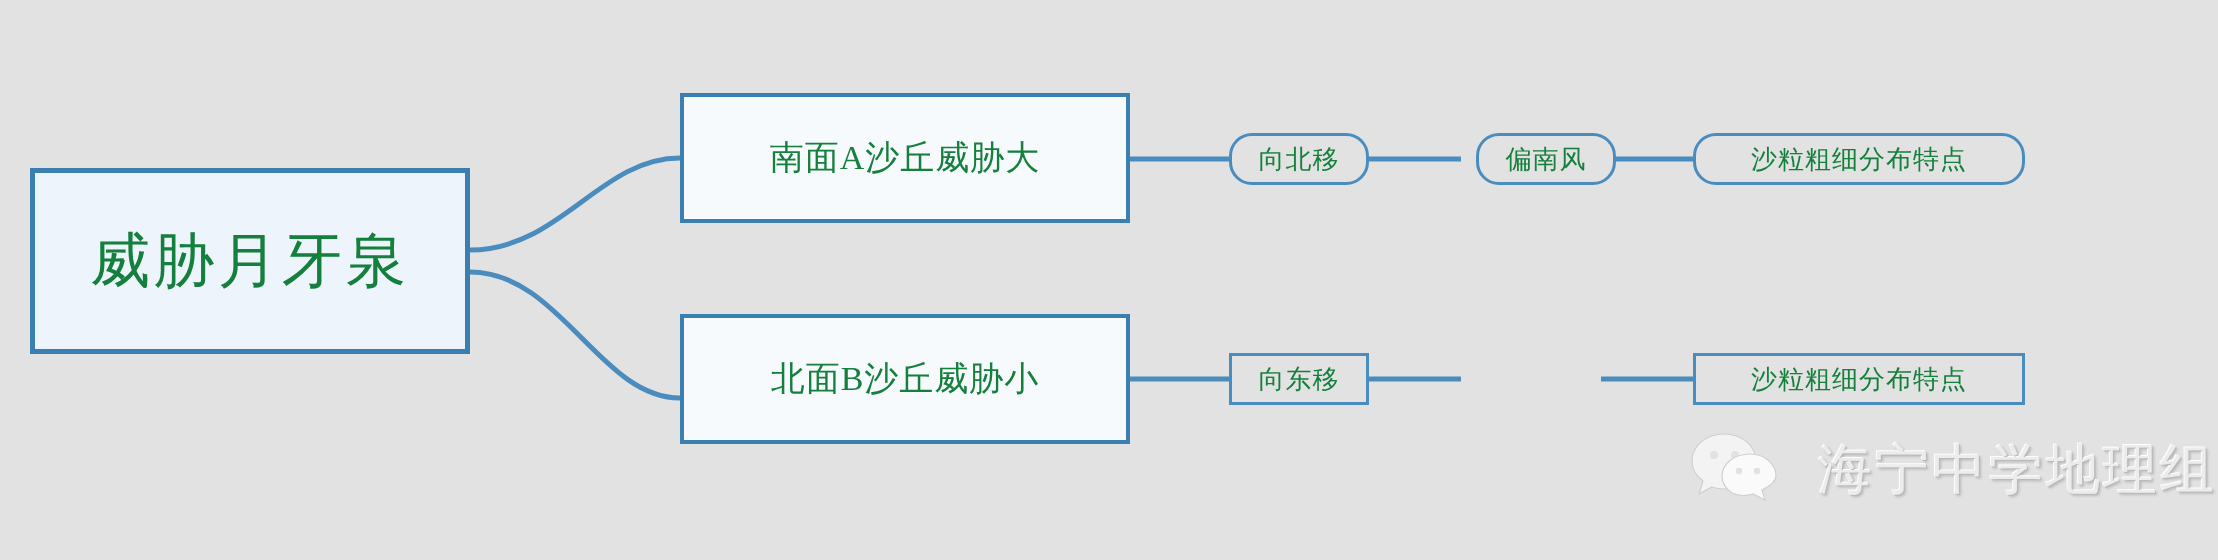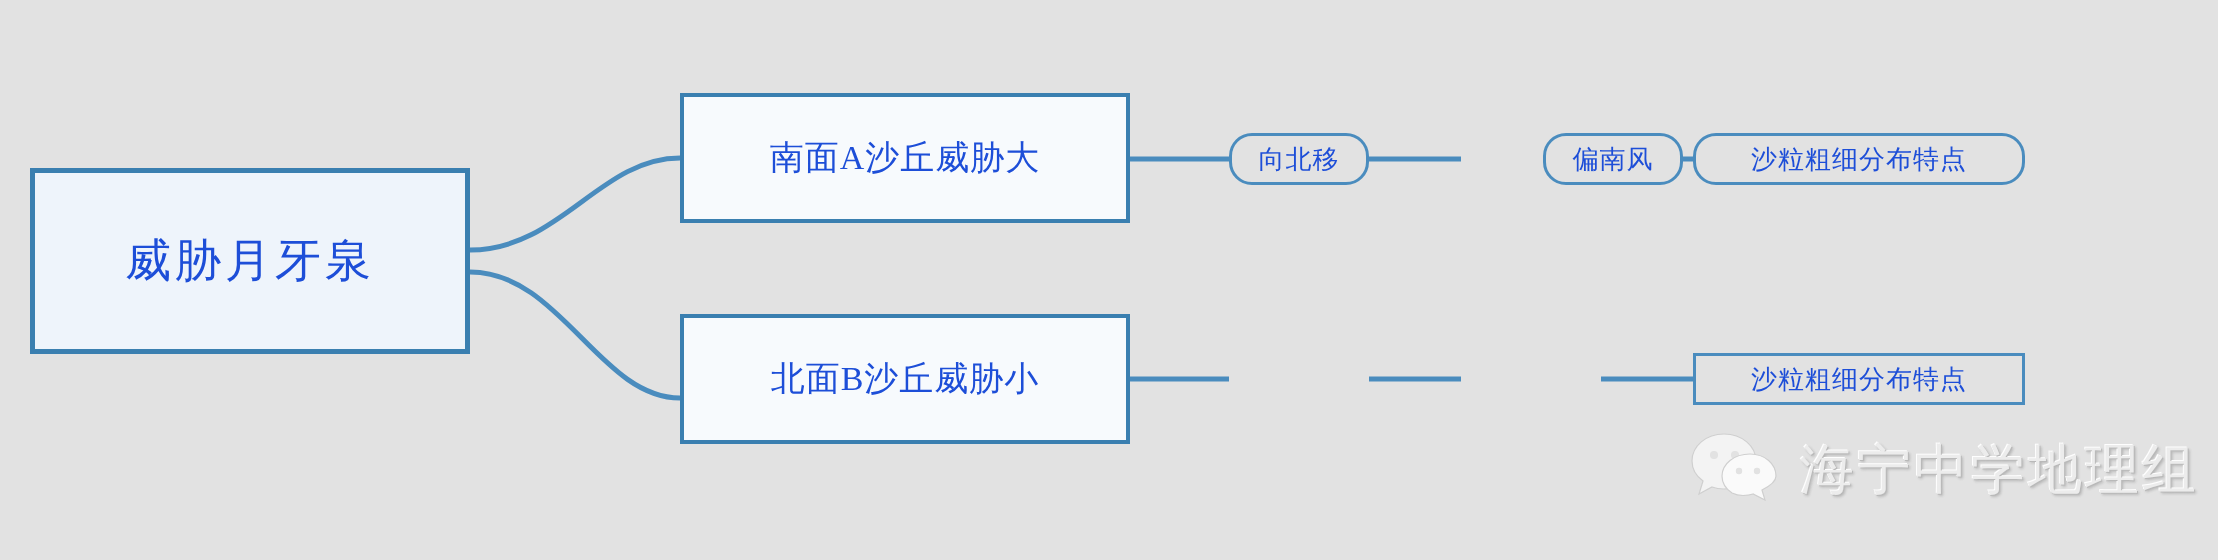--- a/index.html
+++ b/index.html
@@ -28,33 +28,33 @@
     pointer-events: none;
   }
 
   .node {
     position: absolute;
     box-sizing: border-box;
     display: flex;
     align-items: center;
     justify-content: center;
     text-align: center;
-    color: #1d4ed8;
+    color: #15803d;
     white-space: nowrap;
   }
 
   
   .node-root {
     left: 30px;
     top: 168px;
     width: 440px;
     height: 186px;
     border: 5px solid #3a7fb0;
     background: #eef4fb;
-    font-size: 46px;
+    font-size: 60px;
     letter-spacing: 4px;
   }
 
   
   .node-branch {
     left: 680px;
     width: 450px;
     height: 130px;
     border: 4px solid #3a7fb0;
     background: #f7fafd;
@@ -72,31 +72,31 @@
     height: 52px;
     letter-spacing: 1px;
   }
   .node-small.w-short { width: 140px; }
   .node-small.w-wide  { width: 332px; }
 
   .row-top    { top: 133px; border-radius: 23px; }
   .row-bottom { top: 353px; }
 
   .col-a { left: 1229px; }
-  .col-b { left: 1543px; }
+  .col-b { left: 1476px; }
   .col-c { left: 1693px; }
 
   
   .watermark {
     position: absolute;
     left: 1690px;
     top: 430px;
     display: flex;
     align-items: center;
-    gap: 14px;
+    gap: 32px;
     opacity: 0.97;
   }
   .wechat-logo {
     position: relative;
     width: 96px;
     height: 80px;
     flex: none;
   }
   .watermark-text {
     font-size: 54px;
@@ -132,20 +132,21 @@
   <div class="node node-root">威胁月牙泉</div>
 
   <div class="node node-branch top">南面A沙丘威胁大</div>
 
   <div class="node node-branch bottom">北面B沙丘威胁小</div>
 
   <div class="node node-small w-short row-top col-a">向北移</div>
   <div class="node node-small w-short row-top col-b">偏南风</div>
   <div class="node node-small w-wide row-top col-c">沙粒粗细分布特点</div>
 
+  <div class="node node-small w-short row-bottom col-a">向东移</div>
   <div class="node node-small w-wide row-bottom col-c">沙粒粗细分布特点</div>
 
   <div class="watermark">
     <span class="wechat-logo">
       <svg viewBox="0 0 96 80" width="96" height="80">
 
         <path d="M34 4 C16 4 2 16 2 31 C2 39 6 46 13 51 L9 64 L22 57
                  C26 58.5 30 59 34 59 C52 59 66 47 66 31 C66 16 52 4 34 4 Z" fill="#f4f4f4" stroke="#cfcfcf" stroke-width="1.2"></path>
         <circle cx="24" cy="25" r="4" fill="#e2e2e2"></circle>
         <circle cx="45" cy="25" r="4" fill="#e2e2e2"></circle>

